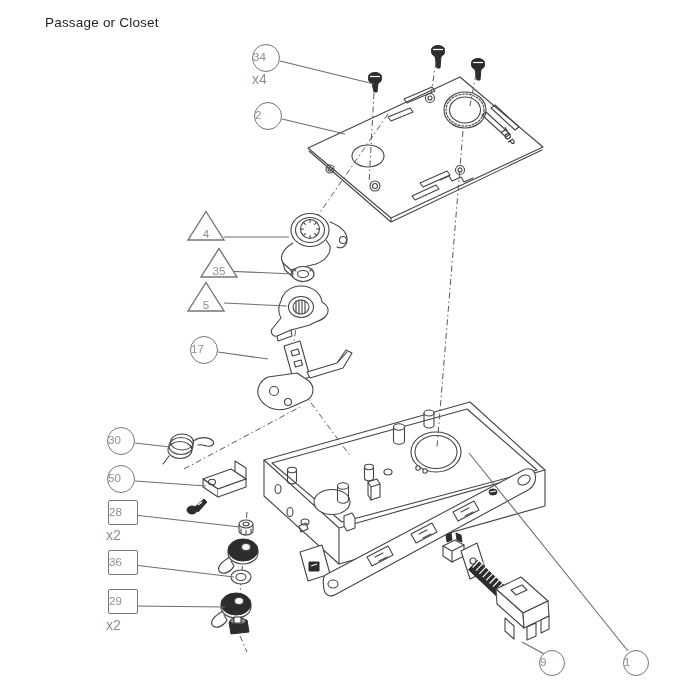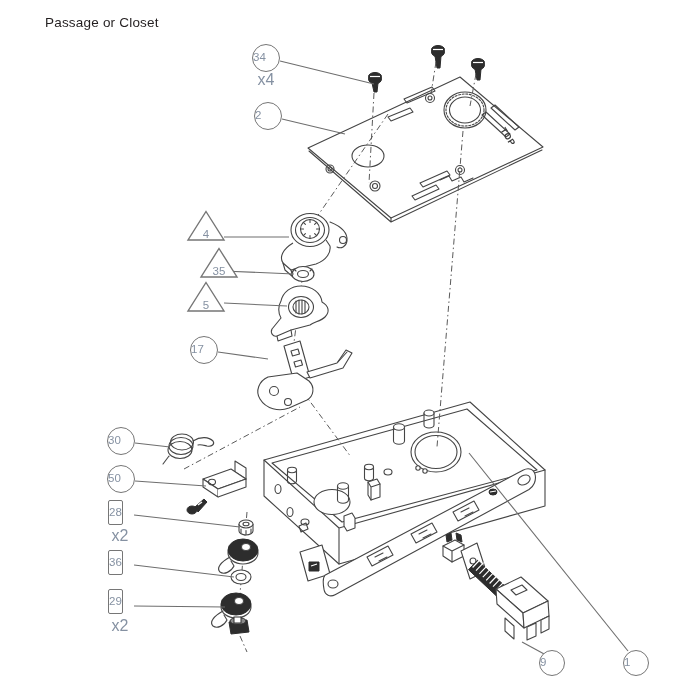--- a/index.html
+++ b/index.html
@@ -6,26 +6,26 @@
   .canvas{position:relative;width:700px;height:700px;background:#fff;overflow:hidden;
           font-family:"Liberation Sans",sans-serif;}
   .page-title{position:absolute;left:45px;top:15px;font-size:13.5px;font-weight:normal;
               color:#231f20;letter-spacing:.2px;}
   svg.draw{position:absolute;left:0;top:0;}
   
   .co{position:absolute;box-sizing:border-box;display:flex;align-items:center;
       background:#fff;border:1.4px solid #767676;color:#8591a2;font-size:11.5px;line-height:1;}
   .circle{width:28px;height:28px;border-radius:50%;}
   .circle.sm{width:26px;height:26px;}
-  .square{width:15px;height:25px;border-radius:2px;}
+  .square{width:30px;height:25px;border-radius:2px;}
   .tri{position:absolute;width:40px;height:33px;background:transparent;}
   .tri svg{display:block;}
   .tri .num{position:absolute;left:0;right:0;bottom:2px;text-align:center;color:#8591a2;
             font-size:11.5px;}
-  .mult{position:absolute;width:28px;text-align:center;color:#8591a2;font-size:16px;}
+  .mult{position:absolute;width:28px;text-align:left;color:#8591a2;font-size:14px;}
   .pt{stroke:#454545;stroke-width:1.1;fill:#fff;stroke-linejoin:round;}
   .ptn{stroke:#454545;stroke-width:1.1;fill:none;stroke-linejoin:round;stroke-linecap:round;}
   .dk{fill:#2d2d2d;stroke:#2d2d2d;stroke-width:1;stroke-linejoin:round;}
   .dd{stroke:#5a5a5a;stroke-width:1;fill:none;stroke-dasharray:6 3 1.5 3;}
   .ld{stroke:#6e6e6e;stroke-width:1.1;fill:none;}
   .wt{stroke:#ffffff;stroke-width:1.2;fill:none;}
 </style>
 </head>
 <body>
 

